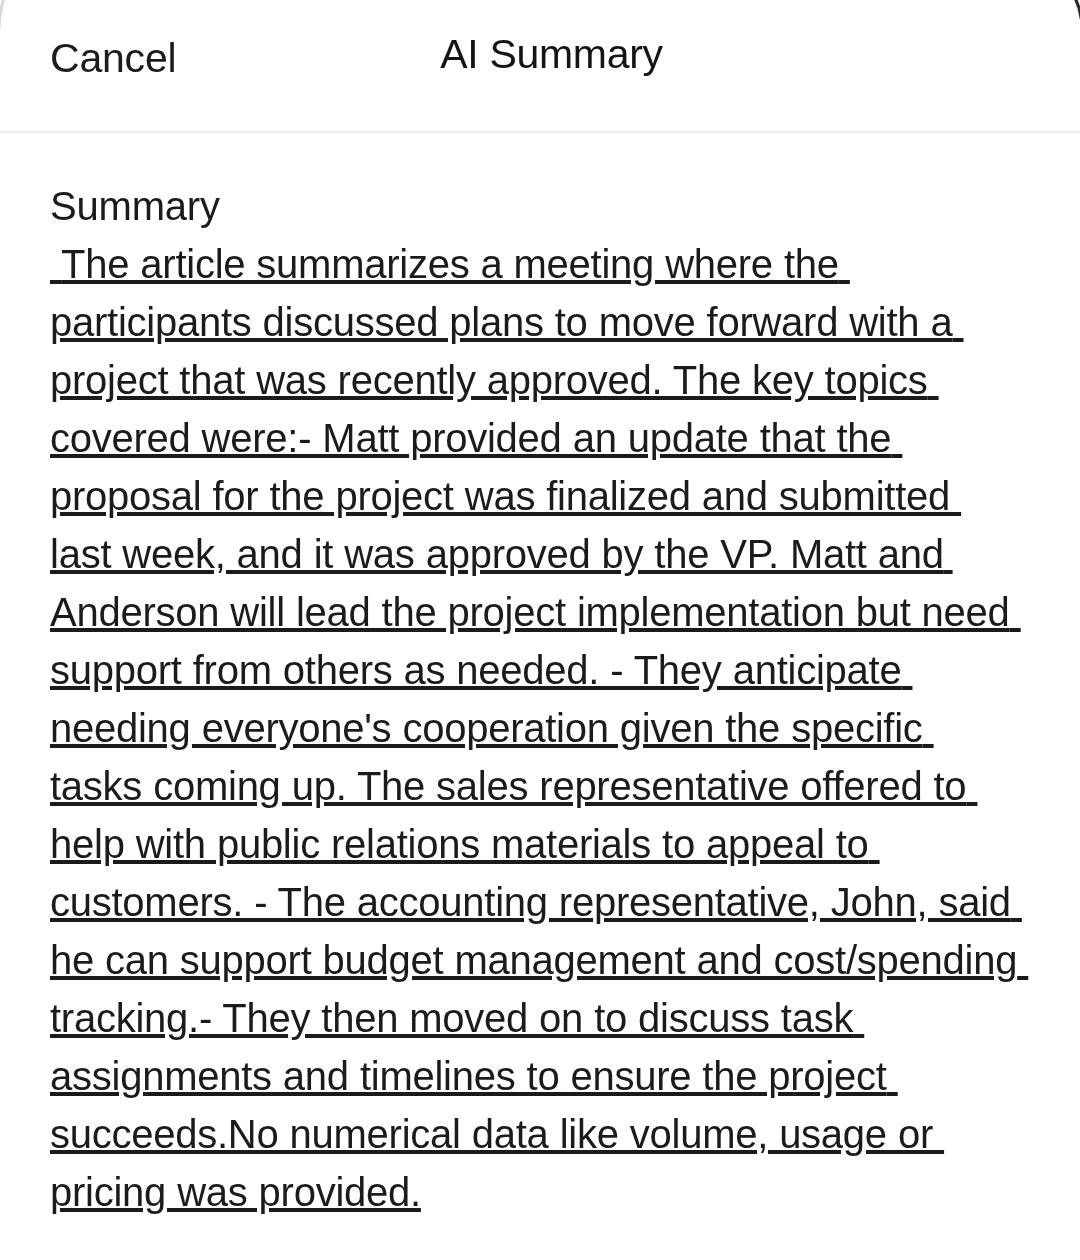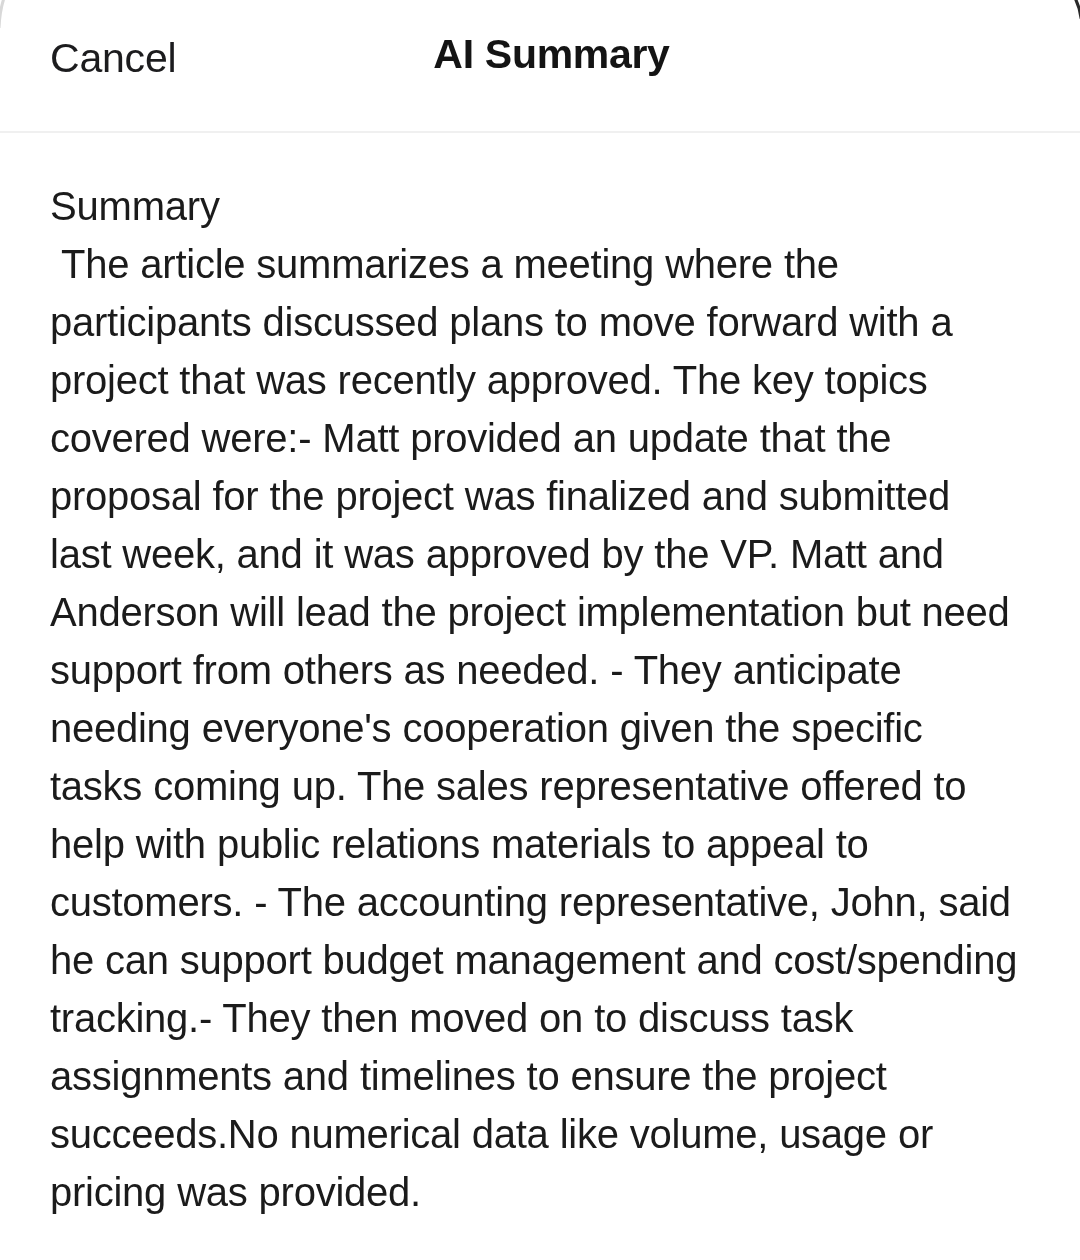--- a/index.html
+++ b/index.html
@@ -58,21 +58,21 @@
     font-family: inherit;
   }
 
   .nav-title {
     position: absolute;
     left: 0;
     right: 0;
     top: 34px;
     text-align: center;
     font-size: 41px;
-    font-weight: 700;
+    font-weight: 400;
     line-height: 1;
     color: #141414;
     letter-spacing: -0.3px;
     padding-left: 23px;
   }
 
   
   .content {
     position: relative;
     width: 100%;
@@ -92,20 +92,21 @@
 
   .summary-body {
     font-size: 40px;
     font-weight: 400;
     line-height: 58px;
     color: #1b1b1b;
     letter-spacing: -0.25px;
     white-space: pre-wrap;
     word-spacing: 0.2px;
     max-width: 980px;
+    text-decoration: underline;
   }
 </style>
 </head>
 <body>
 
 <div class="screen">
 
   <div class="corner corner-tl">
     <svg width="26" height="30" viewBox="0 0 26 30" xmlns="http://www.w3.org/2000/svg">
       <path d="M7 0 C4 9 2.5 18 2 30" stroke="#d8d8d8" stroke-width="3" fill="none" stroke-linecap="round"></path>

